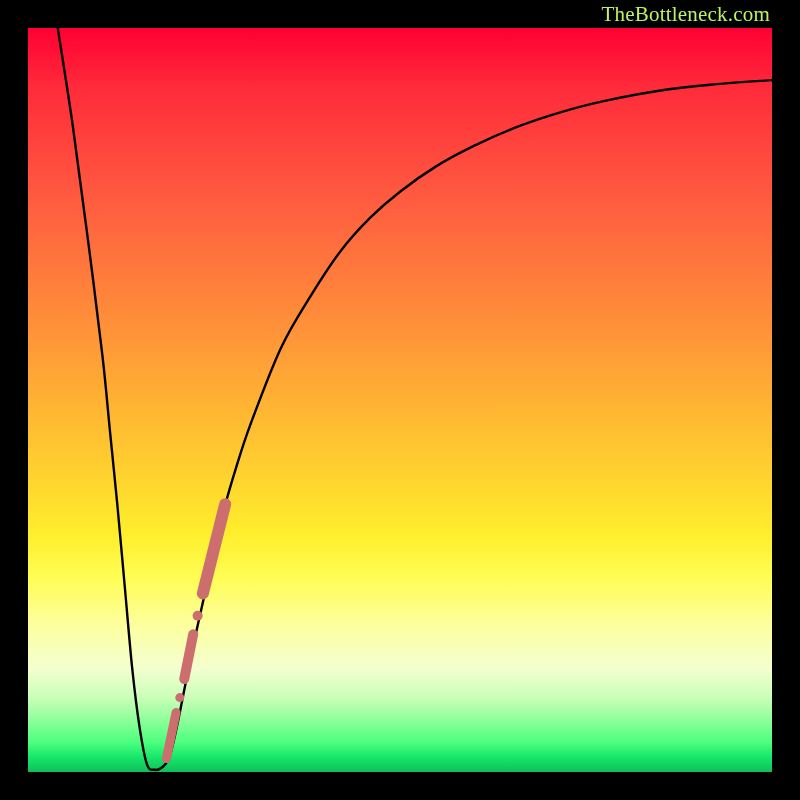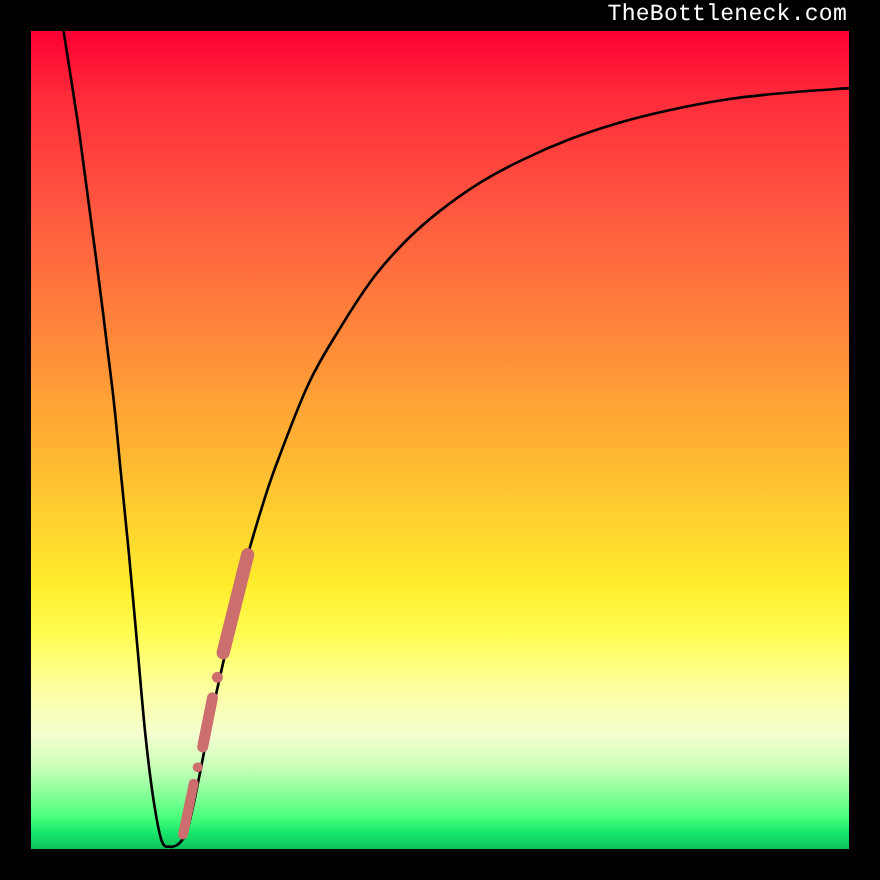--- a/index.html
+++ b/index.html
@@ -44,25 +44,25 @@
       #8dff9a 93%,
       #4dff7e 96%,
       #16e76a 98%,
       #0fbf5a 100%
     );
   }
   .watermark {
     position: absolute;
     top: 2px;
     right: 30px;
-    color: #ffffff;
+    color: #bef264;
     font-size: 21px;
     font-weight: 500;
     letter-spacing: 0.2px;
-    font-family: Liberation Mono, monospace;
+    font-family: Liberation Serif, serif;
     z-index: 5;
     user-select: none;
   }
   svg.curve {
     position: absolute;
     inset: 0;
     z-index: 3;
   }
   svg.markers {
     position: absolute;

